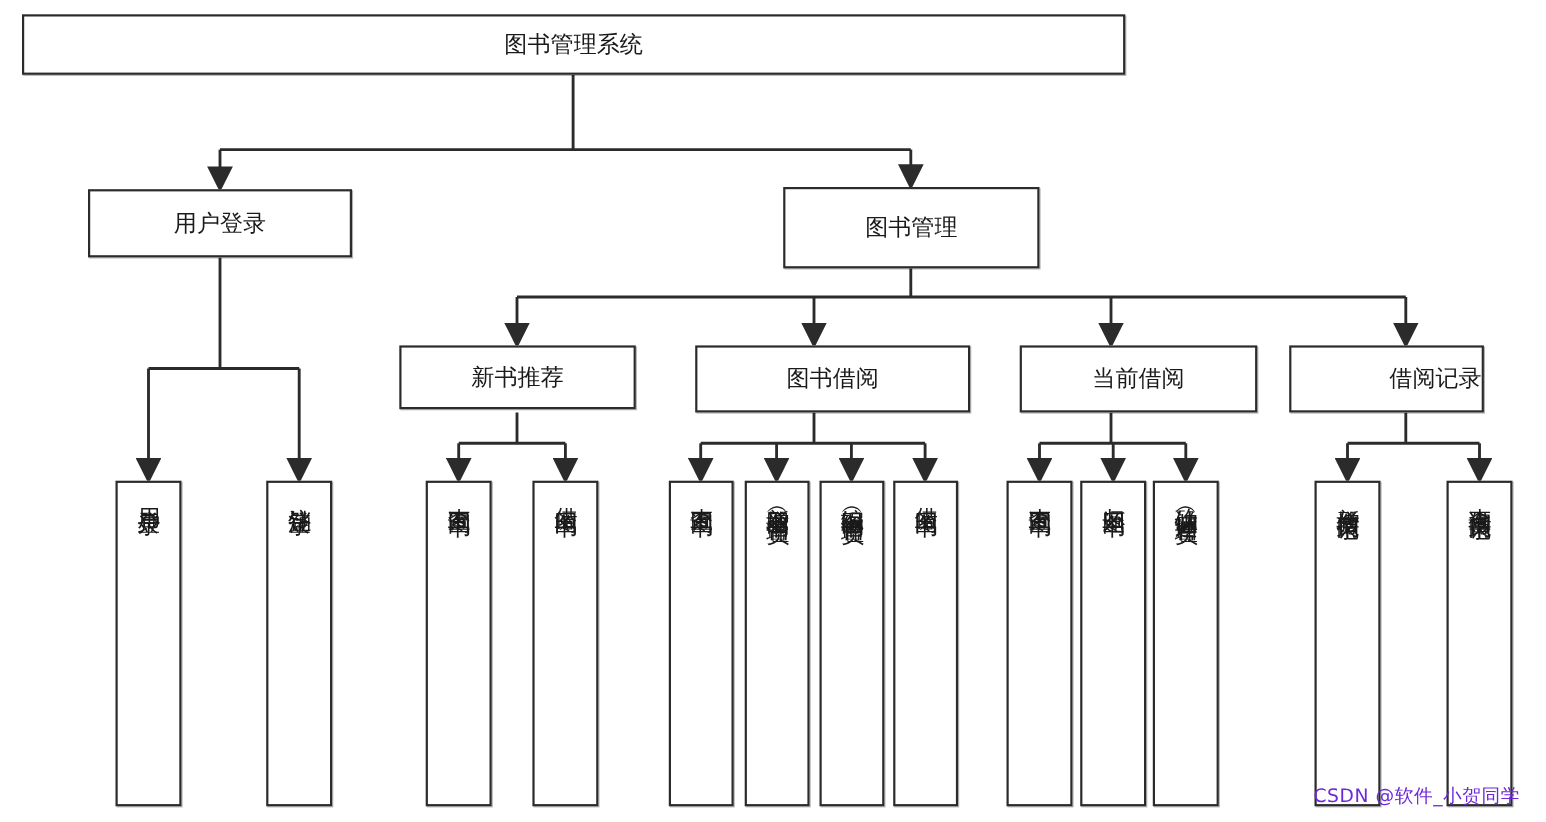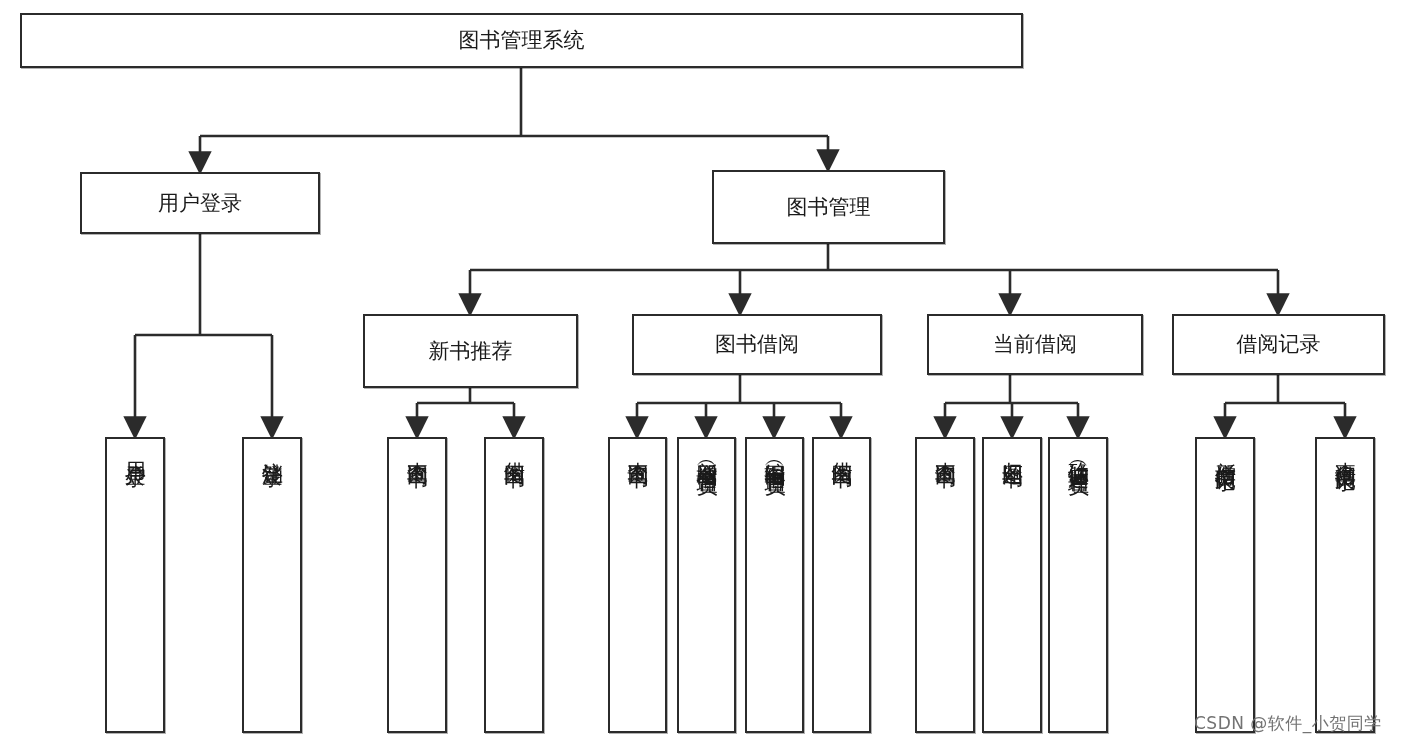--- a/index.html
+++ b/index.html
@@ -55,21 +55,21 @@
   .node.vert .node-label {
     writing-mode: vertical-rl;
     text-orientation: upright;
     font-size: 21px;
     letter-spacing: 2px;
     line-height: 1;
   }
   .watermark {
     position: absolute;
     font-size: 17px;
-    color: #737373;
+    color: #6d28d9;
     white-space: nowrap;
     letter-spacing: 0.5px;
     pointer-events: none;
   }
 </style>
 </head>
 <body>
 
 <div id="canvas">
 
@@ -119,30 +119,30 @@
   <div id="nodes-layer">
       <div class="node horiz root" style="left: 20px; top: 13px; width: 1003px; height: 55px;">
         <span class="node-label">图书管理系统</span>
       </div>
       <div class="node horiz" style="left: 80px; top: 172px; width: 240px; height: 62px;">
         <span class="node-label">用户登录</span>
       </div>
       <div class="node horiz" style="left: 712px; top: 170px; width: 233px; height: 74px;">
         <span class="node-label">图书管理</span>
       </div>
-      <div class="node horiz" style="left: 363px; top: 314px; width: 215px; height: 74px;">
+      <div class="node horiz" style="left: 363px; top: 314px; width: 215px; height: 58px;">
         <span class="node-label">新书推荐</span>
       </div>
       <div class="node horiz" style="left: 632px; top: 314px; width: 250px; height: 61px;">
         <span class="node-label">图书借阅</span>
       </div>
       <div class="node horiz" style="left: 902px; top: 314px; width: 216px; height: 61px; margin-left: 25px;">
         <span class="node-label">当前借阅</span>
       </div>
-      <div class="node horiz" style="left: 1172px; top: 314px; width: 213px; height: 61px;">
+      <div class="node horiz" style="left: 1172px; top: 314px; width: 177px; height: 61px; justify-content: flex-end;">
         <span class="node-label">借阅记录</span>
       </div>
       <div class="node vert" style="left: 105px; top: 437px; width: 60px; height: 296px;">
         <span class="node-label">用户登录</span>
       </div>
       <div class="node vert" style="left: 242px; top: 437px; width: 60px; height: 296px;">
         <span class="node-label">注销登录</span>
       </div>
       <div class="node vert" style="left: 387px; top: 437px; width: 60px; height: 296px;">
         <span class="node-label">查询图书</span>

